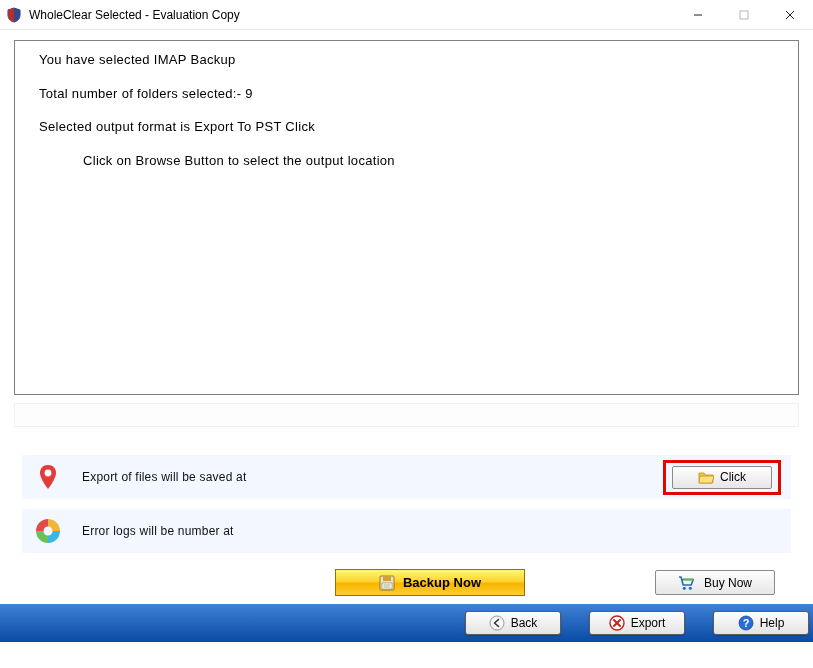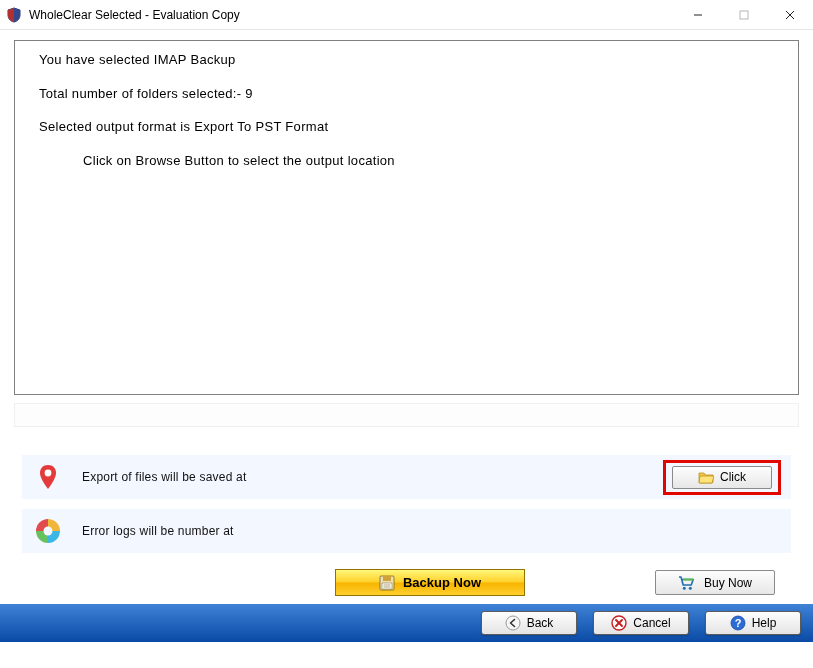--- a/index.html
+++ b/index.html
@@ -143,22 +143,22 @@
     font-size: 12px;
     font-weight: normal;
     cursor: pointer;
   }
   .footer {
     background: linear-gradient(#3f82d6, #0a4aa6);
     height: 38px;
     display: flex;
     align-items: center;
     justify-content: flex-end;
-    padding: 0 12px;
-    gap: 16px;
+    padding: 0 4px;
+    gap: 28px;
   }
   .footbtn {
     width: 96px;
     height: 24px;
     background: linear-gradient(#fdfdfd, #e4e4e4);
     border: 1px solid #5b5b5b;
     border-radius: 3px;
     display: flex;
     align-items: center;
     justify-content: center;
@@ -199,21 +199,21 @@
         <line x1="9" y1="1" x2="1" y2="9" stroke="#222" stroke-width="1"></line>
       </svg>
   </div>
 </div>
 
 <div class="content">
 
   <div class="textbox">
     <p>You have selected IMAP Backup</p>
     <p>Total number of folders selected:- 9</p>
-    <p>Selected output format is Export To PST Format</p>
+    <p>Selected output format is Export To PST Click</p>
     <p>Click on Browse Button to select the output location</p>
   </div>
 
   <div class="pathrow empty"></div>
 
   <div class="locsection">
 
     <div class="locrow">
       <span class="iconhold pin-icon">
         <svg width="22" height="28" viewBox="0 0 22 28">
@@ -289,21 +289,21 @@
     <span>Back</span>
   </div>
   <div class="footbtn">
     <span class="ic">
       <svg width="16" height="16" viewBox="0 0 16 16">
         <circle cx="8" cy="8" r="7" fill="#fff" stroke="#c62020" stroke-width="1.4"></circle>
         <line x1="5" y1="5" x2="11" y2="11" stroke="#c62020" stroke-width="2" stroke-linecap="round"></line>
         <line x1="11" y1="5" x2="5" y2="11" stroke="#c62020" stroke-width="2" stroke-linecap="round"></line>
       </svg>
     </span>
-    <span>Cancel</span>
+    <span>Export</span>
   </div>
   <div class="footbtn">
     <span class="ic">
       <svg width="16" height="16" viewBox="0 0 16 16">
         <circle cx="8" cy="8" r="7" fill="#2a6bd4" stroke="#1a4a9e" stroke-width="0.8"></circle>
         <text x="8" y="12" text-anchor="middle" font-size="11" font-weight="bold" fill="#fff" font-family="Arial">?</text>
       </svg>
     </span>
     <span>Help</span>
   </div>

